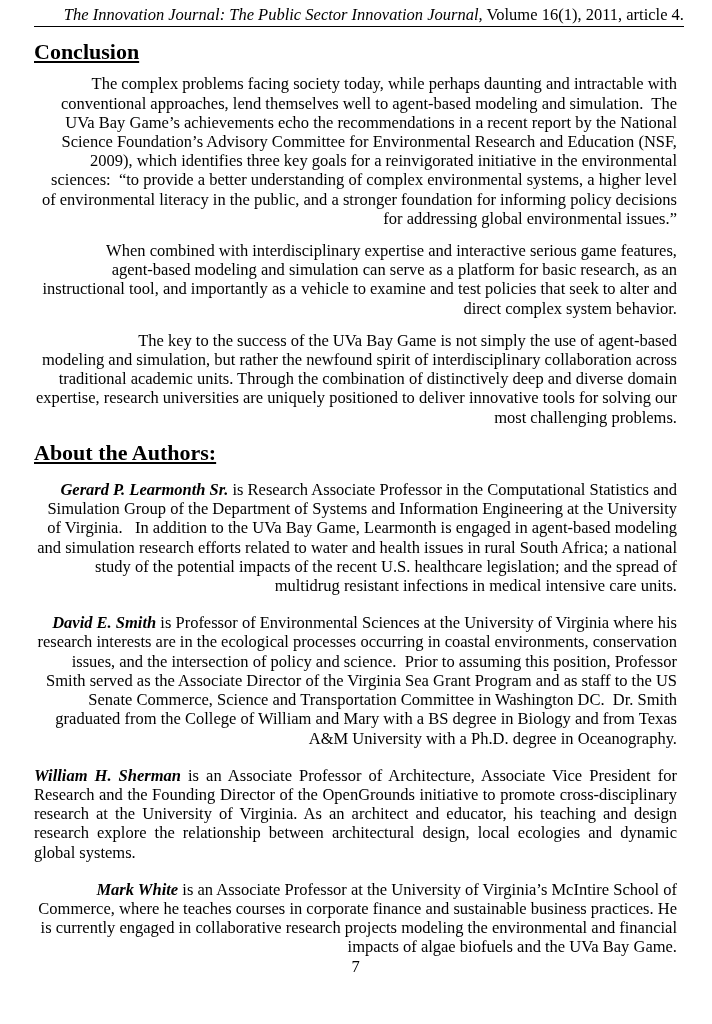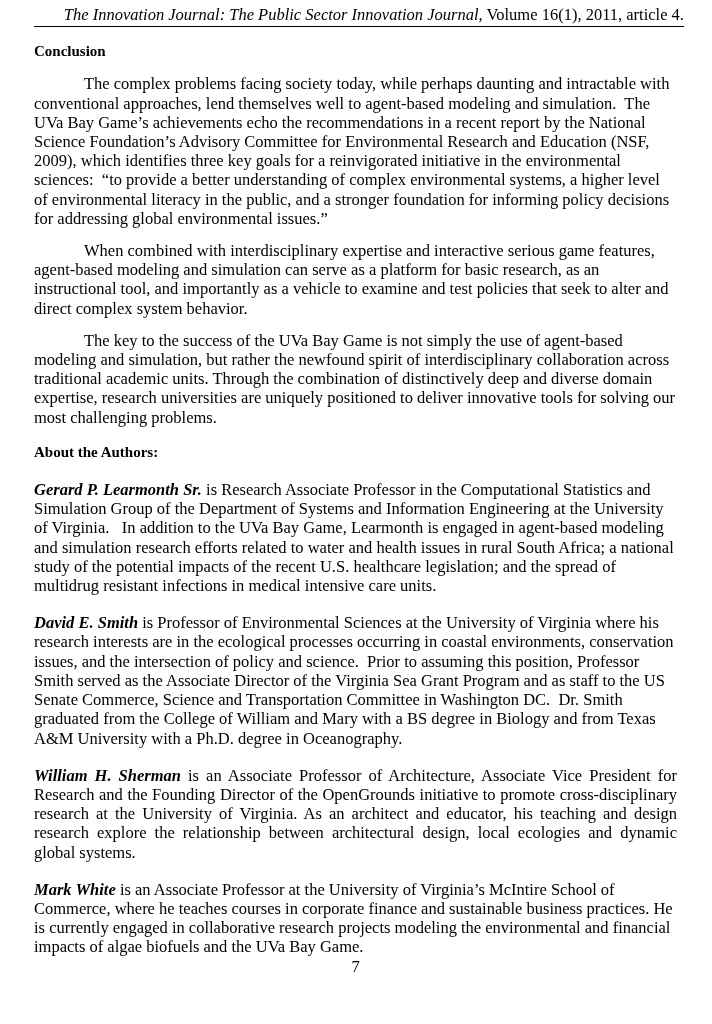--- a/index.html
+++ b/index.html
@@ -27,27 +27,29 @@
     white-space: pre-wrap;
     border-bottom: 1.5px solid #000;
     padding-bottom: 2px;
     margin-right: -7px;
   }
   .running-header .journal-italic {
     font-style: italic;
   }
   .section-heading {
     font-weight: bold;
-    font-size: 15px;
+    font-size: 22px;
     margin: 15px 0 0 0;
     line-height: 19.2px;
+    text-decoration: underline;
   }
   p {
     margin: 13px 0 0 0;
     white-space: pre-wrap;
+    text-align: right;
   }
   p.body-para {
     text-indent: 50px;
   }
   p.author-para {
     margin-top: 18px;
   }
   p.author-para .author-name {
     font-weight: bold;
     font-style: italic;

